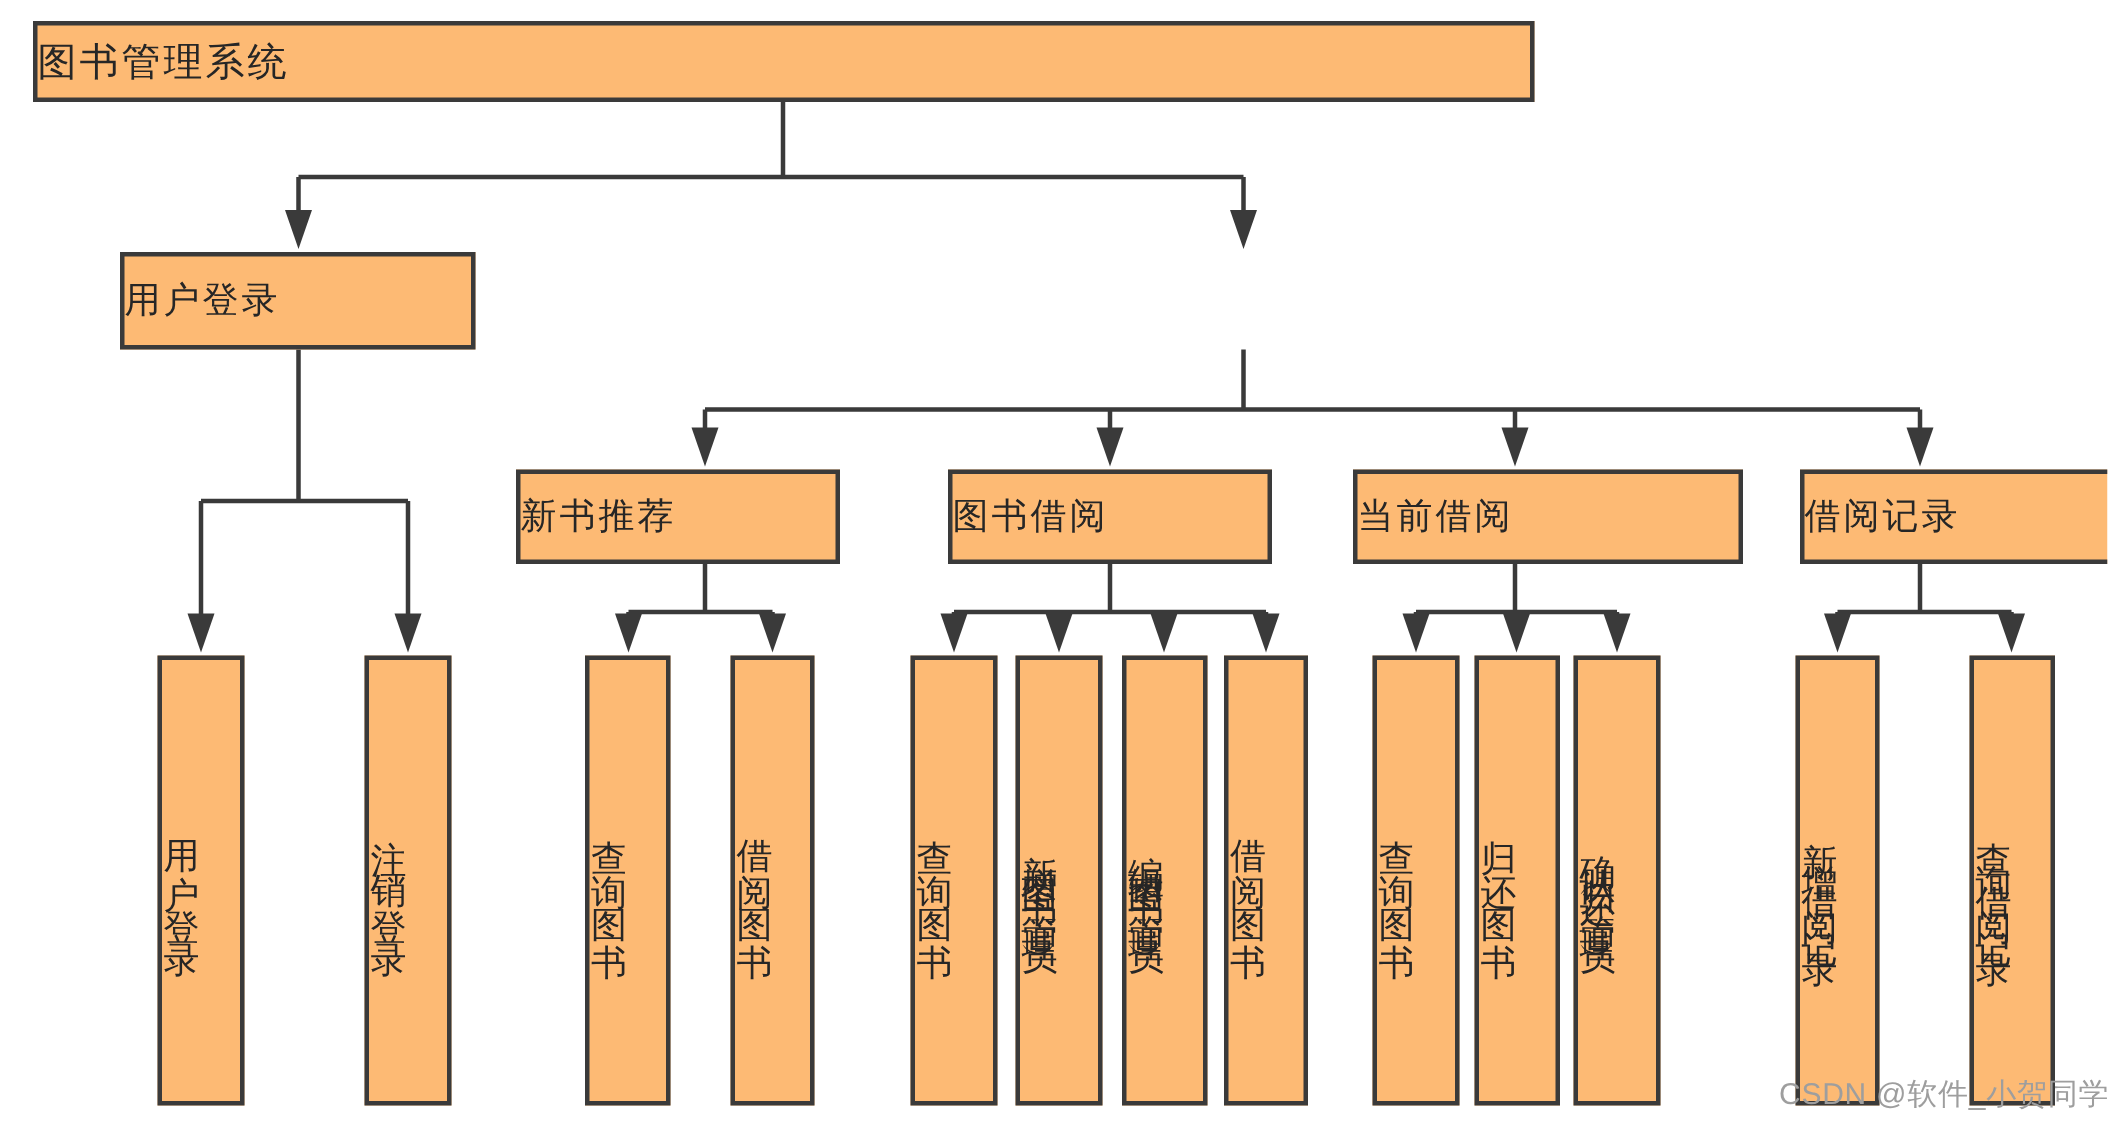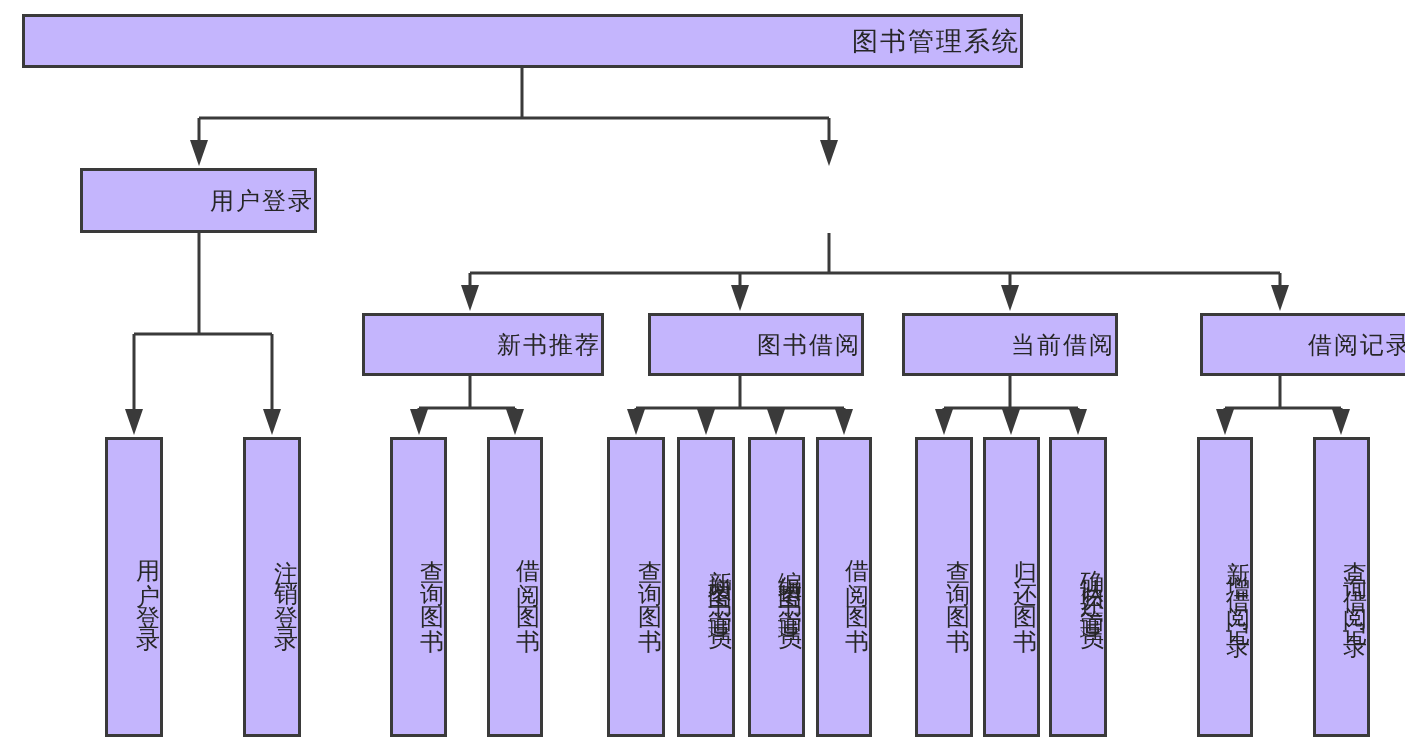--- a/index.html
+++ b/index.html
@@ -8,24 +8,24 @@
     width:1405px;height:747px;
     background:#ffffff;
     font-family:"Liberation Sans","DejaVu Sans",sans-serif;
     overflow:hidden;
   }
   .wires{position:absolute;left:0;top:0;width:1405px;height:747px;}
   .node{
     position:absolute;
     box-sizing:border-box;
     border:3px solid #3a3a3a;
-    background:#c4b5fd;
+    background:#fdba74;
     display:flex;
     align-items:center;
-    justify-content:flex-end;
+    justify-content:flex-start;
     color:#262626;
   }
   .hbox .label{
     letter-spacing:2px;
     white-space:nowrap;
     line-height:1;
   }
   .root-box .label{font-size:26px;}
   .mid-box .label{font-size:24px;}
   .vbox .label{
@@ -87,27 +87,27 @@
   </svg>
 
   <div class="node hbox root-box" style="left:22px;top:14px;width:1001px;height:54px;">
     <span class="label">图书管理系统</span>
   </div>
 
   <div class="node hbox mid-box" style="left:80px;top:168px;width:237px;height:65px;">
     <span class="label">用户登录</span>
   </div>
 
-  <div class="node hbox mid-box" style="left:362px;top:313px;width:242px;height:63px;">
+  <div class="node hbox mid-box" style="left:344px;top:313px;width:216px;height:63px;">
     <span class="label">新书推荐</span>
   </div>
-  <div class="node hbox mid-box" style="left:632px;top:313px;width:216px;height:63px;margin-left:16px;">
+  <div class="node hbox mid-box" style="left:632px;top:313px;width:216px;height:63px;">
     <span class="label">图书借阅</span>
   </div>
-  <div class="node hbox mid-box" style="left:902px;top:313px;width:216px;height:63px;padding-left:41px;">
+  <div class="node hbox mid-box" style="left:902px;top:313px;width:260px;height:63px;">
     <span class="label">当前借阅</span>
   </div>
   <div class="node hbox mid-box" style="left:1200px;top:313px;width:215px;height:63px;">
     <span class="label">借阅记录</span>
   </div>
 
   <div class="node vbox" style="left:105px;top:437px;width:58px;height:300px;">
     <span class="label" style="letter-spacing: 23px;">用户登录</span>
   </div>
   <div class="node vbox" style="left:243px;top:437px;width:58px;height:300px;">
@@ -144,14 +144,15 @@
     <span class="label" style="letter-spacing: 8px;">确认归还（管理员）</span>
   </div>
 
   <div class="node vbox" style="left:1197px;top:437px;width:56px;height:300px;">
     <span class="label" style="letter-spacing: 15px;">新增借阅记录</span>
   </div>
   <div class="node vbox" style="left:1313px;top:437px;width:57px;height:300px;">
     <span class="label" style="letter-spacing: 15px;">查询借阅记录</span>
   </div>
 
+  <div class="watermark">CSDN @软件_小贺同学</div>
 
 </div>
 
 </body></html>

